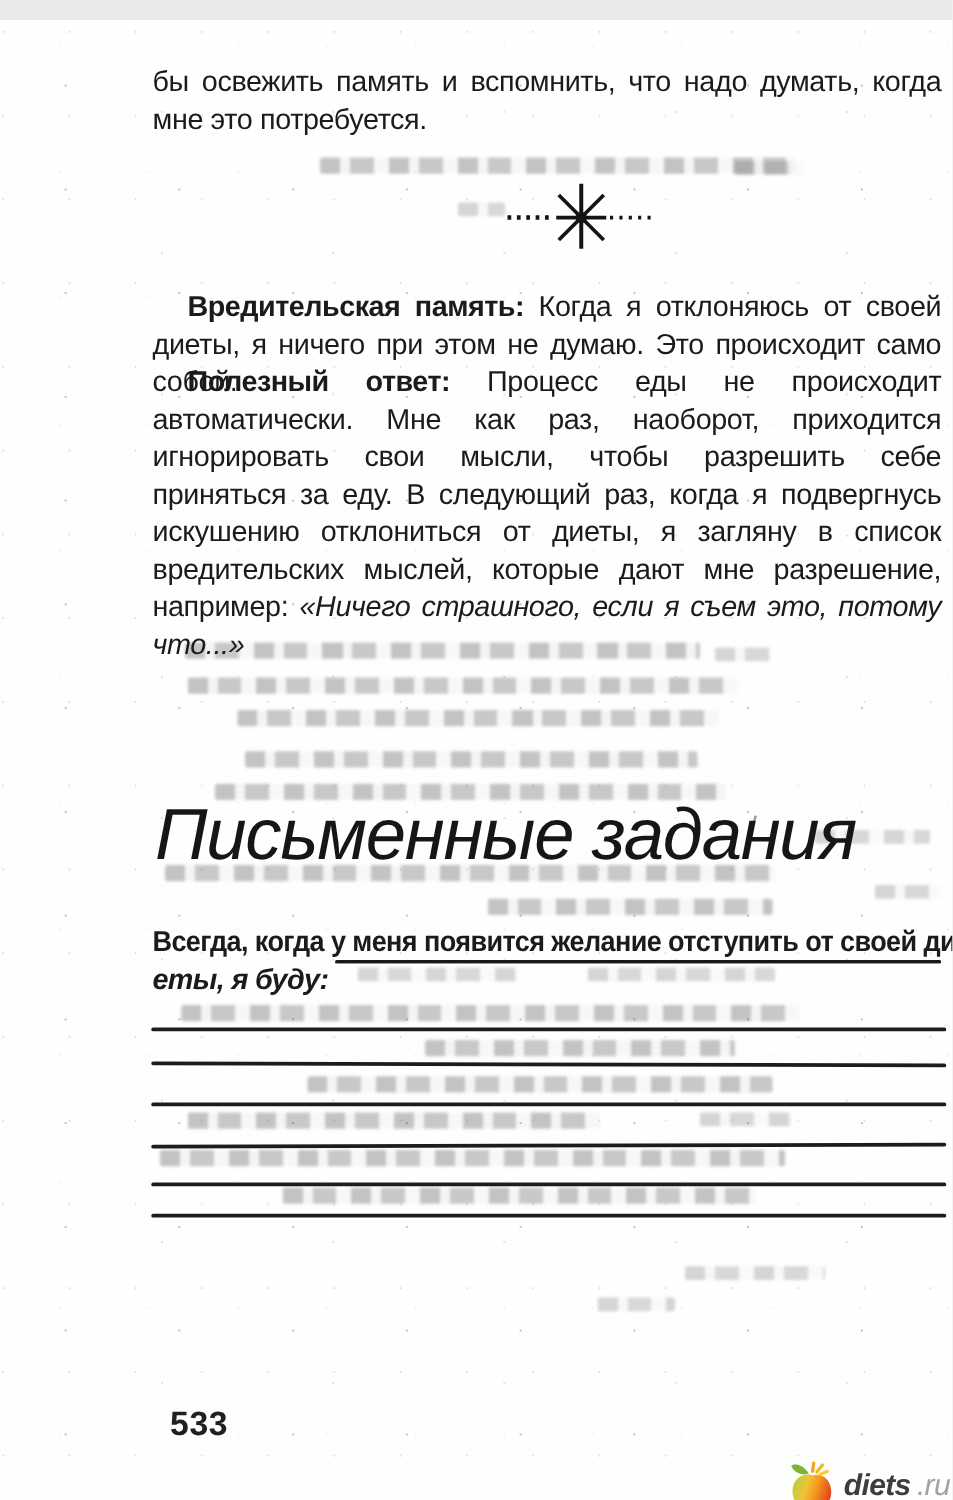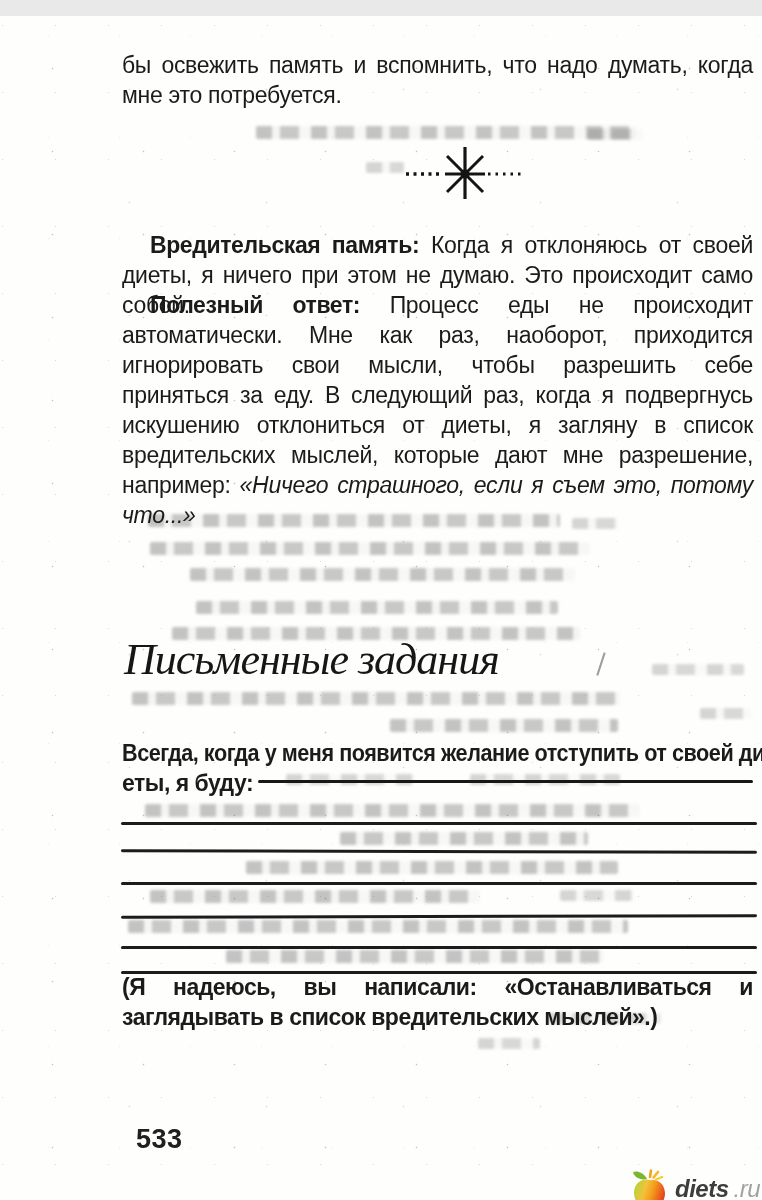--- a/index.html
+++ b/index.html
@@ -22,30 +22,30 @@
   .para{
     position:absolute;left:122px;width:631px;margin:0;
     font-size:23px;line-height:30px;letter-spacing:-.3px;
     text-align:justify;z-index:3;
   }
   .para b{font-weight:700;letter-spacing:-.4px;}
   .para i{font-style:italic;}
   .indent{text-indent:28px;}
   .bold{font-weight:700;letter-spacing:-.5px;}
   .nowrap{white-space:nowrap;transform:scaleX(.94);transform-origin:0 50%;text-align:left;}
-  .prompt-l2{display:flex;align-items:center;white-space:nowrap;}
+  .prompt-l2{display:flex;align-items:flex-start;white-space:nowrap;font-style:italic;}
   .prompt-l2 .fill-line{flex:1;height:0;border-bottom:3px solid #181818;margin:0 0 3px 5px;border-radius:2px;}
   .rule{
     position:absolute;left:121px;width:636px;height:3px;background:#1c1c1c;
     border-radius:2px;z-index:3;
   }
   .heading{
     position:absolute;top:618px;left:124px;margin:0;z-index:3;
-    font-family:Liberation Serif, serif;font-style:italic;font-weight:400;
-    font-size:44px;letter-spacing:-1px;color:#161616;
+    font-family:Liberation Sans, sans-serif;font-style:italic;font-weight:400;
+    font-size:58px;letter-spacing:-1px;color:#161616;
   }
   .divider{position:absolute;top:126px;left:398px;width:134px;height:62px;z-index:3;}
   .ghost{
     position:absolute;height:13px;z-index:1;border-radius:2px;
     filter:blur(1.4px);opacity:.5;
     background:repeating-linear-gradient(90deg,
       rgba(125,125,125,.9) 0 16px, rgba(125,125,125,.15) 16px 24px,
       rgba(120,120,120,.8) 24px 43px, rgba(125,125,125,.1) 43px 55px);
   }
   .ghost.sm{opacity:.35;height:11px;}
@@ -124,21 +124,20 @@
   <div class="ghost" style="top:904px;left:128px;width:500px"></div>
   <div class="ghost" style="top:934px;left:226px;width:378px"></div>
 
   <div class="rule" style="top:806px"></div>
   <div class="rule" style="top:834px;transform:rotate(.15deg)"></div>
   <div class="rule" style="top:866px"></div>
   <div class="rule" style="top:899px;transform:rotate(-.15deg)"></div>
   <div class="rule" style="top:930px"></div>
   <div class="rule" style="top:955px"></div>
 
-  <p class="para bold" style="top:956px">(Я надеюсь, вы написали: «Останавливаться и заглядывать в список вредительских мыслей».)</p>
 
   <div class="ghost sm" style="top:997px;left:548px;width:112px"></div>
   <div class="ghost sm" style="top:1022px;left:478px;width:62px"></div>
 
   <div class="page-number">533</div>
 
   <div class="logo">
     <svg width="40" height="42" viewBox="0 0 40 42">
       <defs>
         <linearGradient id="ag" x1="0" y1="0.35" x2="1" y2="0.65">

